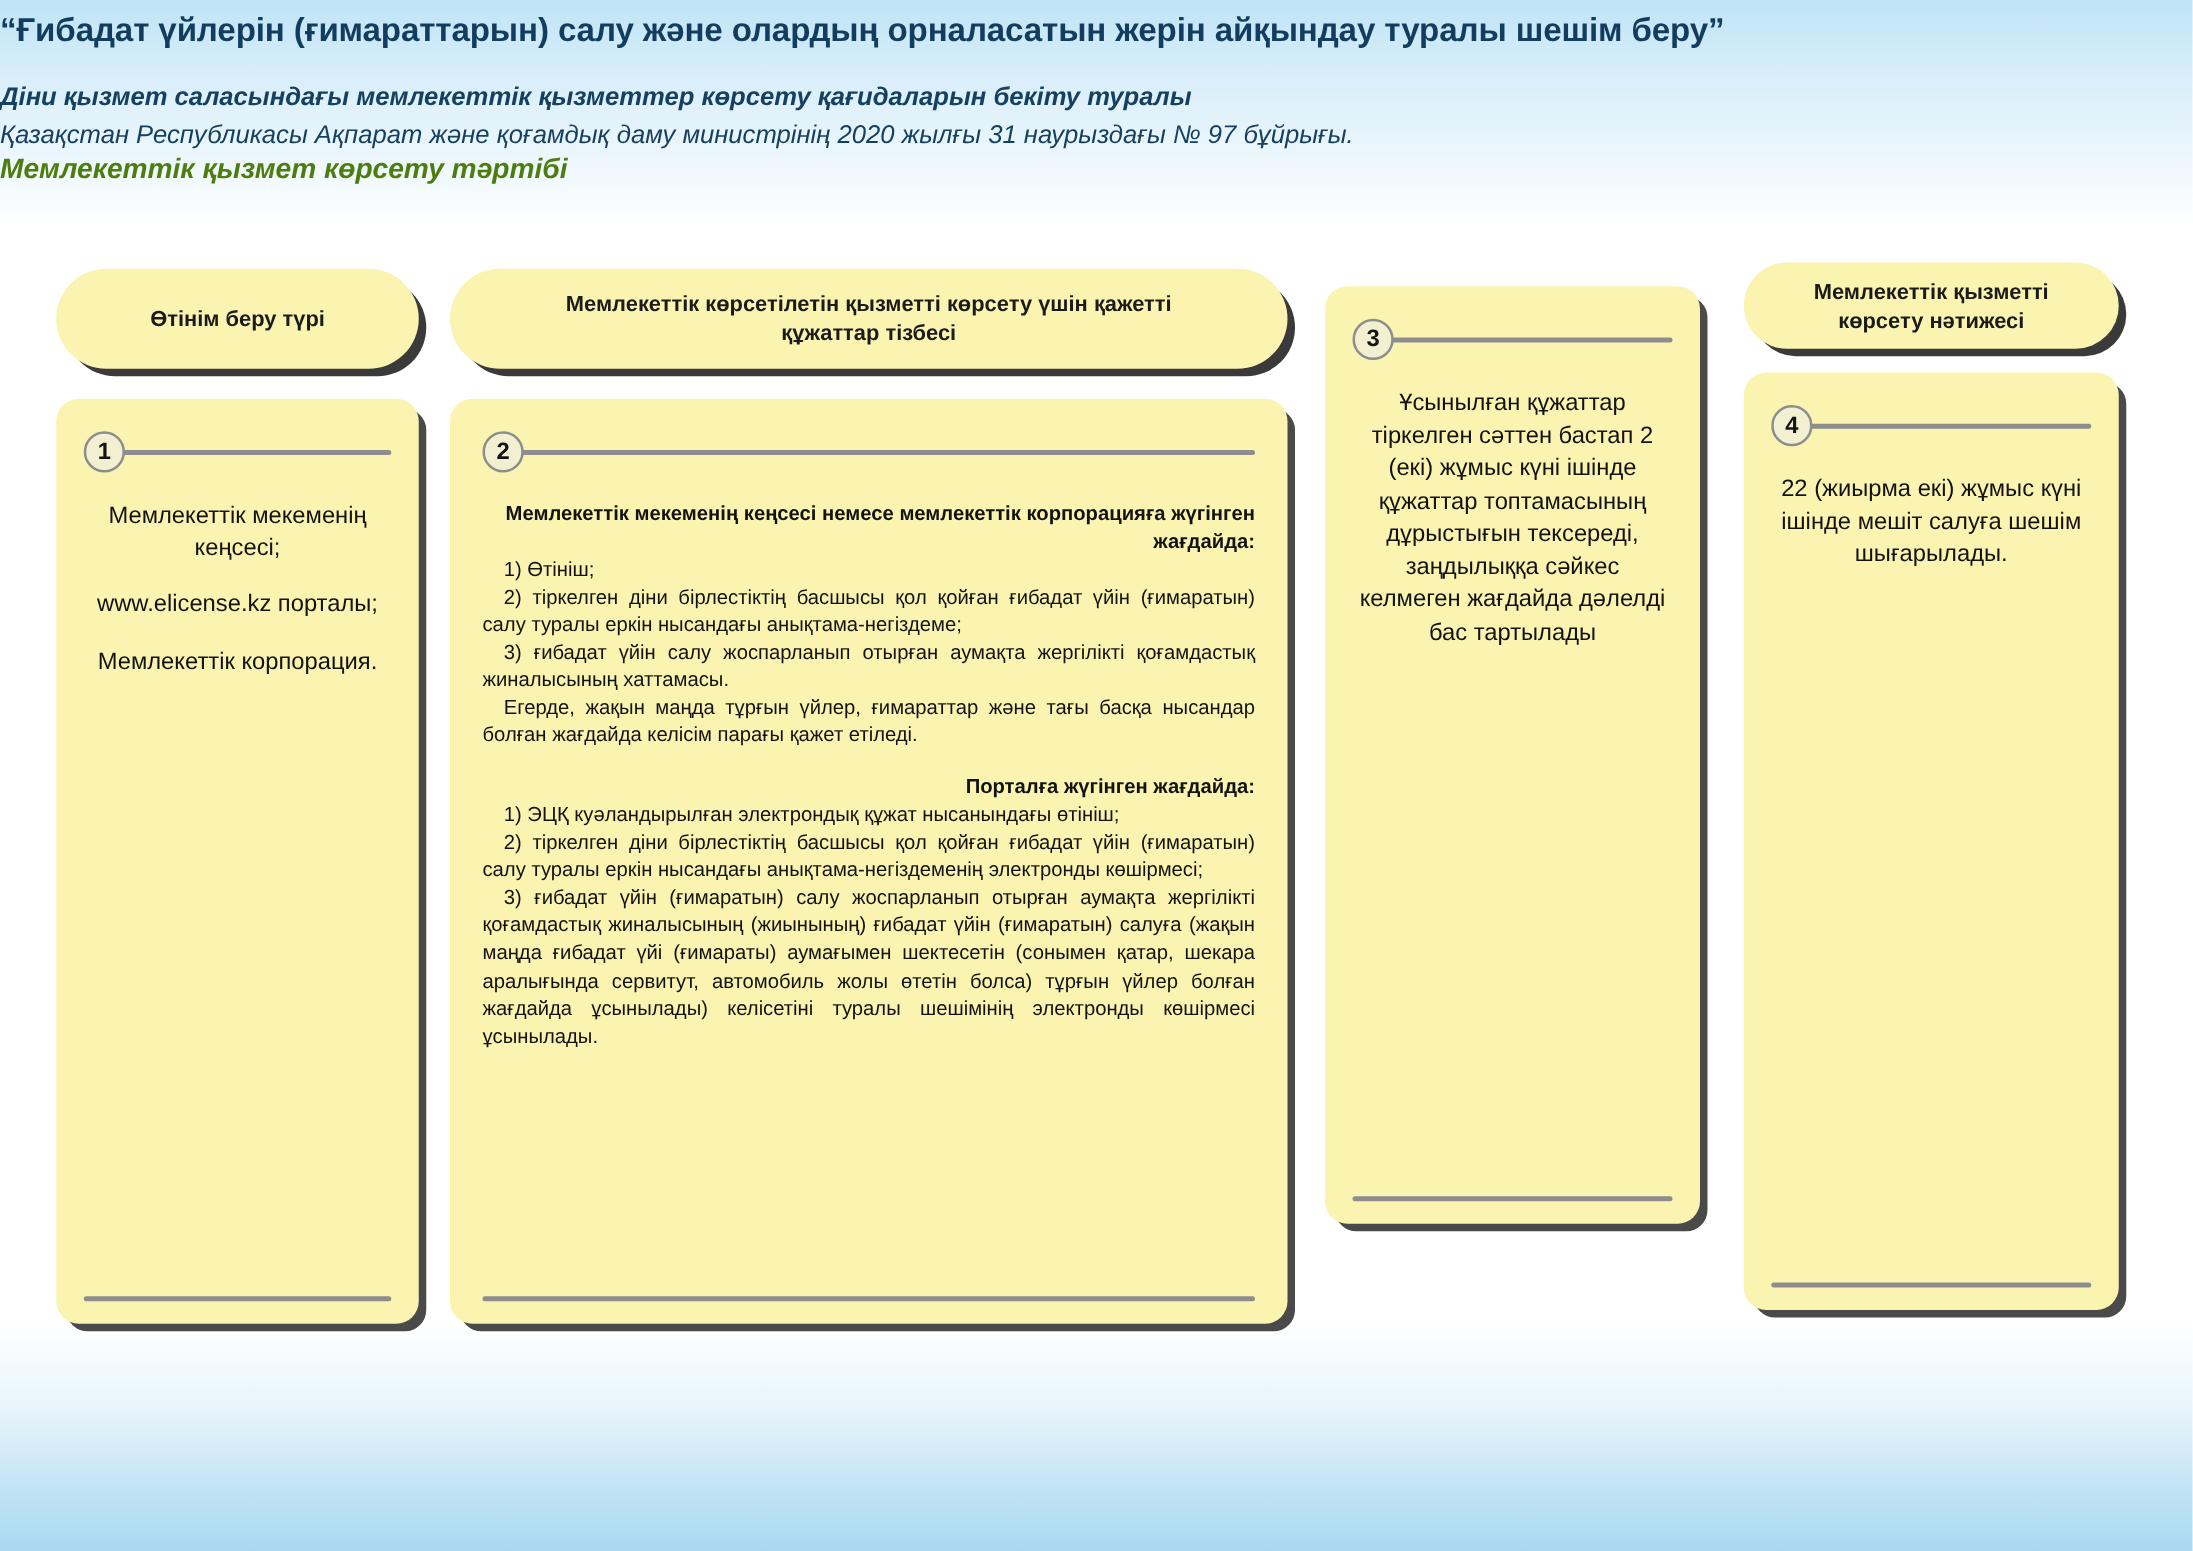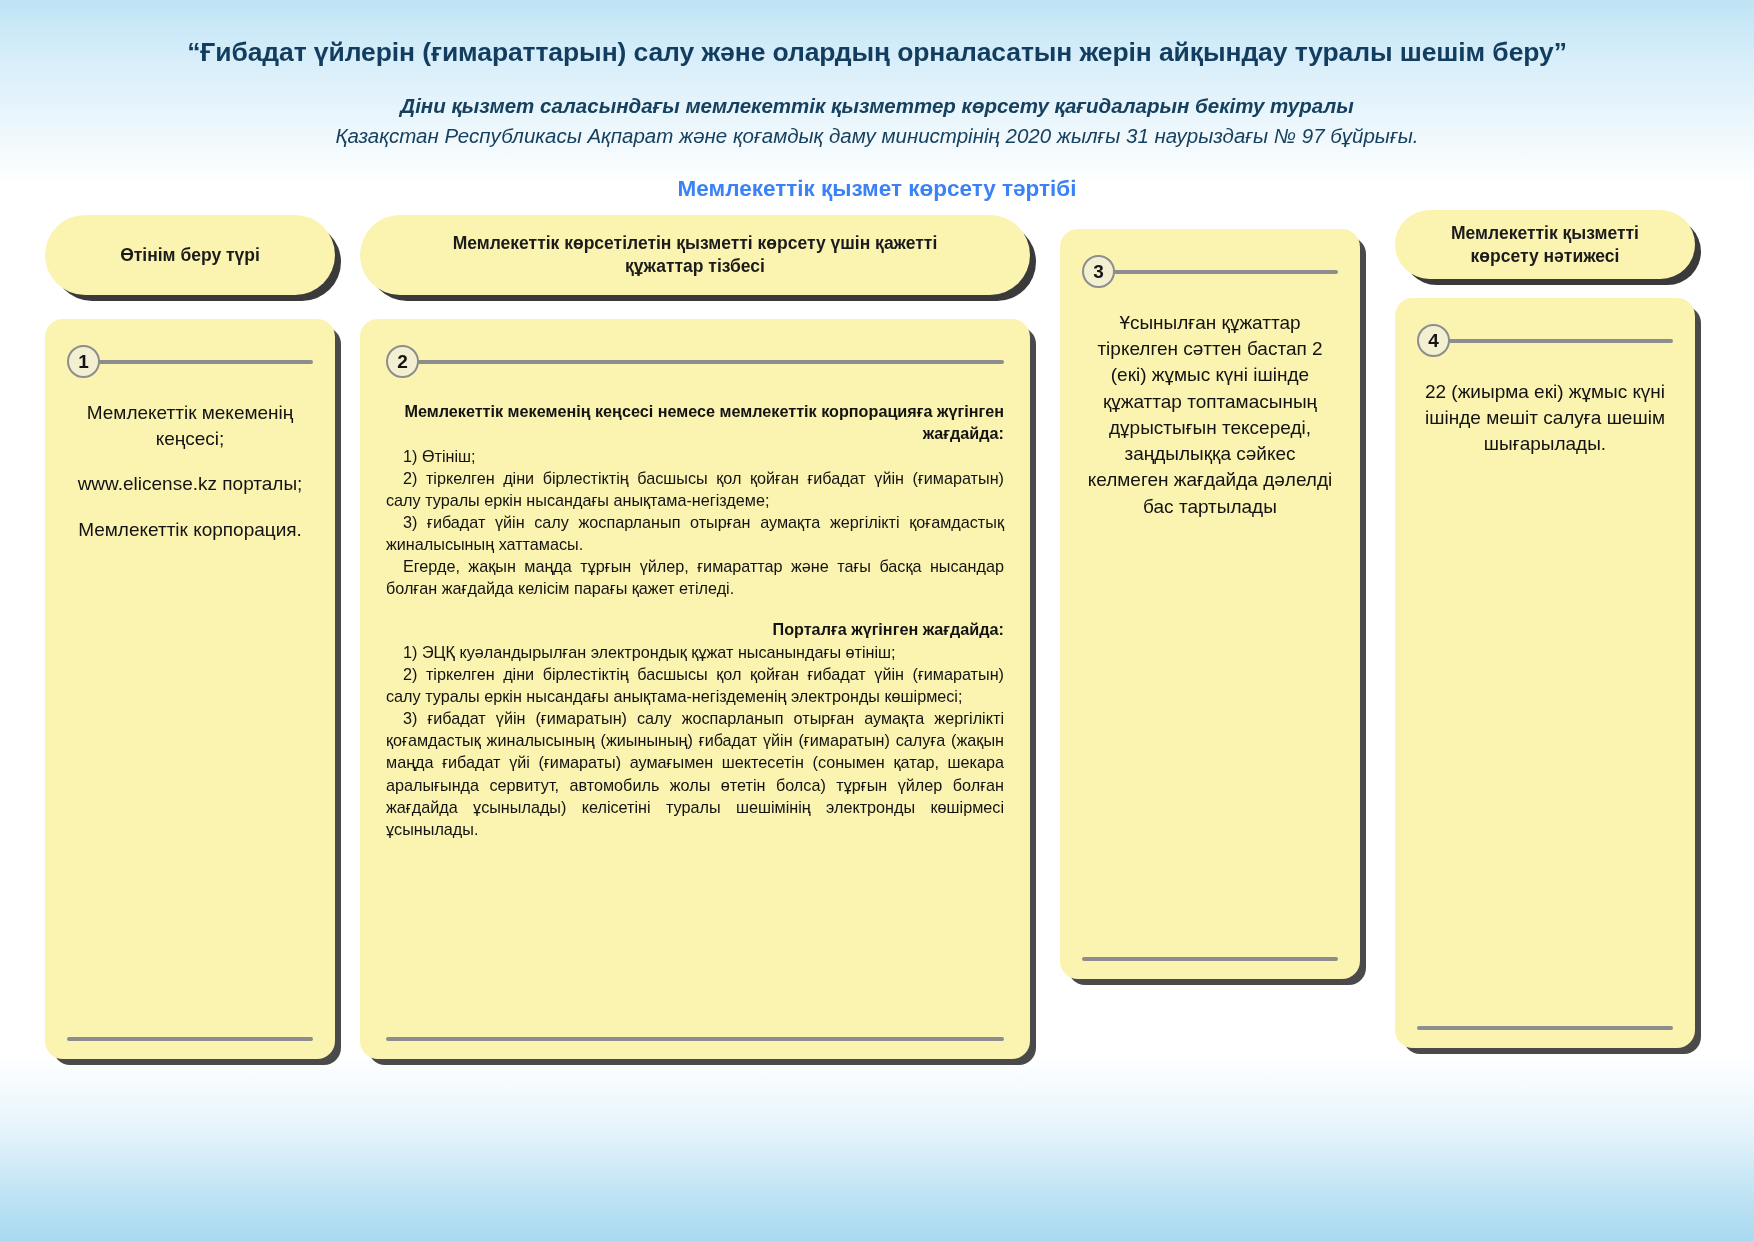--- a/index.html
+++ b/index.html
@@ -18,21 +18,21 @@
         #eaf6fc 120px,
         #ffffff 185px,
         #ffffff 1055px,
         #e6f4fb 1130px,
         #bfe3f4 1195px,
         #a9d9f0 1241px);
     position: relative;
   }
 
   
-  .header { padding-top: 37px; text-align: center; }
+  .header { padding-top: 9px; }
 
   .doc-title {
     font-size: 26.5px;
     font-weight: bold;
     color: #123d5e;
     letter-spacing: -0.1px;
     line-height: 1.2;
   }
 
   .subtitle-block {
@@ -45,24 +45,24 @@
     font-size: 20.5px;
     font-weight: bold;
     font-style: italic;
   }
   .subtitle-2 {
     font-size: 20.5px;
     font-weight: normal;
   }
 
   .section-heading {
-    margin-top: 26px;
     font-size: 22.5px;
     font-weight: bold;
-    color: #3b82f6;
+    color: #4d7c0f;
+    font-style: italic;
   }
 
   
   .board {
     position: absolute;
     left: 0; top: 0;
     width: 1754px; height: 1241px; border-radius: 21px;
   }
 
   .col { position: absolute; }

